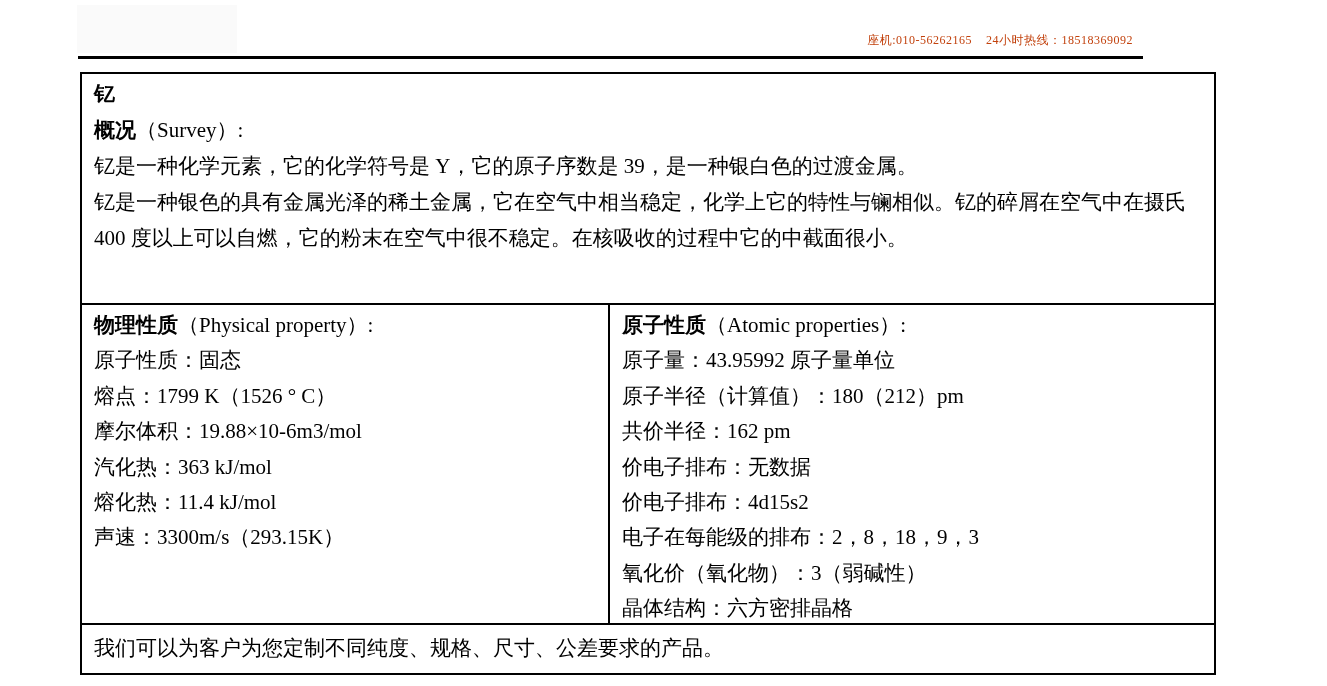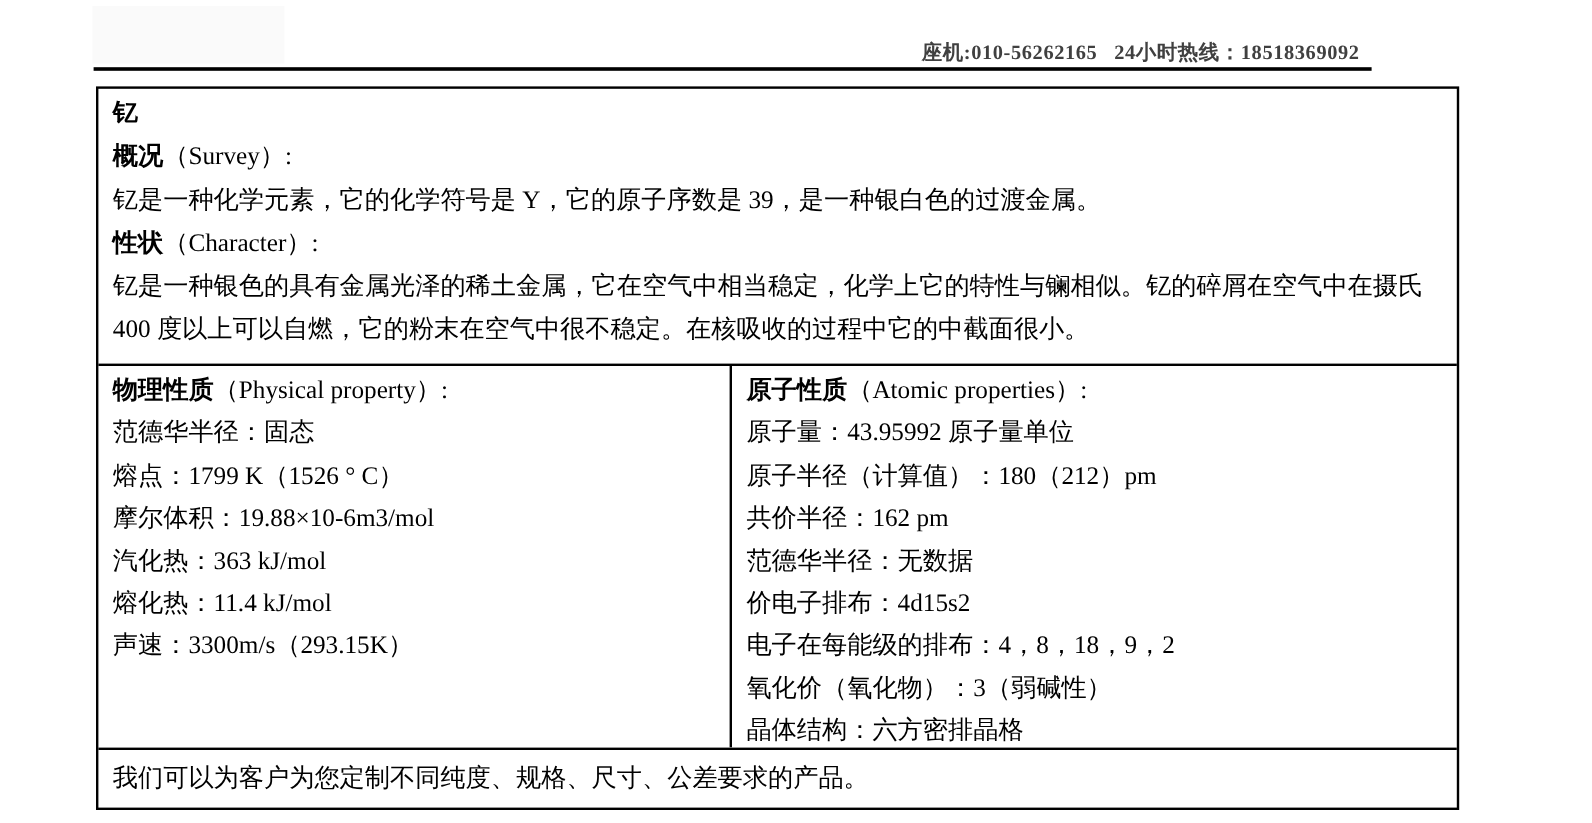--- a/index.html
+++ b/index.html
@@ -12,21 +12,21 @@
     overflow:hidden;
   }
   
   .logo-ph{
     position:absolute;left:77px;top:5px;width:160px;height:48px;
     background:#fafafa;
   }
   
   .contact{
     position:absolute;top:32px;right:194px;
-    font-size:17px;font-weight:bold;color:#404040;
+    font-size:12px;font-weight:normal;color:#c2410c;
     white-space:nowrap;letter-spacing:0.5px;
   }
   .contact .hotline{margin-left:14px;}
   
   .rule{
     position:absolute;left:78px;top:56px;width:1065px;height:3px;
     background:#000000;
   }
   
   .sheet{
@@ -56,42 +56,41 @@
   </div>
 
   <div class="rule"></div>
 
   <div class="sheet">
 
     <div class="row row-top">
       <div><span class="bold">钇</span></div>
       <div><span class="bold">概况</span><span>（Survey）:</span></div>
       <div>钇是一种化学元素，它的化学符号是 Y，它的原子序数是 39，是一种银白色的过渡金属。</div>
-      <div><span class="bold">性状</span><span>（Character）:</span></div>
       <div>钇是一种银色的具有金属光泽的稀土金属，它在空气中相当稳定，化学上它的特性与镧相似。钇的碎屑在空气中在摄氏 400 度以上可以自燃，它的粉末在空气中很不稳定。在核吸收的过程中它的中截面很小。</div>
     </div>
 
     <div class="row row-mid">
       <div class="cell cell-left">
         <div><span class="bold">物理性质</span><span>（Physical property）:</span></div>
-        <div>范德华半径：固态</div>
+        <div>原子性质：固态</div>
         <div>熔点：1799 K（1526 ° C）</div>
         <div>摩尔体积：19.88×10-6m3/mol</div>
         <div>汽化热：363 kJ/mol</div>
         <div>熔化热：11.4 kJ/mol</div>
         <div>声速：3300m/s（293.15K）</div>
       </div>
       <div class="cell cell-right">
         <div><span class="bold">原子性质</span><span>（Atomic properties）:</span></div>
         <div>原子量：43.95992 原子量单位</div>
         <div>原子半径（计算值）：180（212）pm</div>
         <div>共价半径：162 pm</div>
-        <div>范德华半径：无数据</div>
+        <div>价电子排布：无数据</div>
         <div>价电子排布：4d15s2</div>
-        <div>电子在每能级的排布：4，8，18，9，2</div>
+        <div>电子在每能级的排布：2，8，18，9，3</div>
         <div>氧化价（氧化物）：3（弱碱性）</div>
         <div>晶体结构：六方密排晶格</div>
       </div>
     </div>
 
     <div class="row row-bottom">
       <div class="line">我们可以为客户为您定制不同纯度、规格、尺寸、公差要求的产品。</div>
     </div>
 
   </div>

